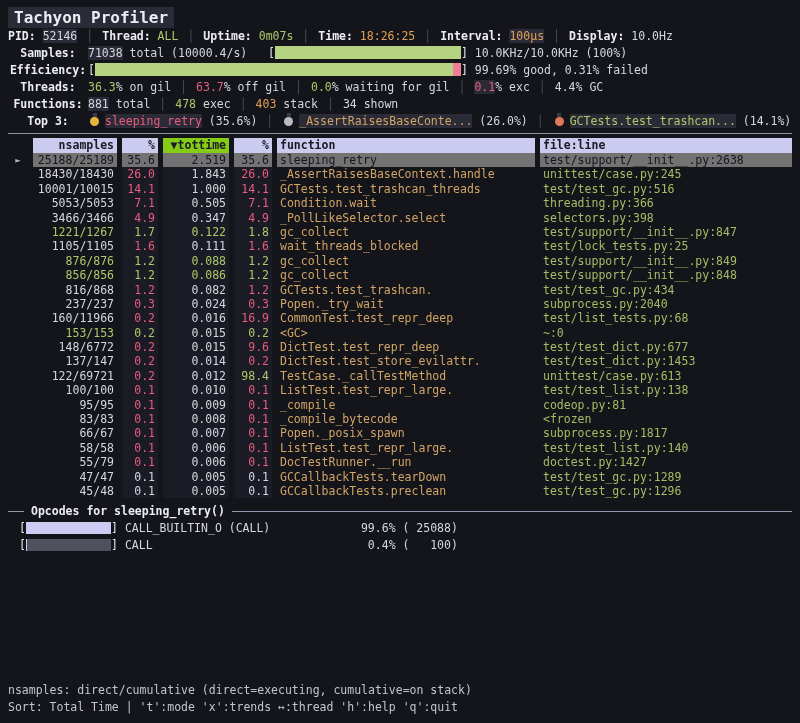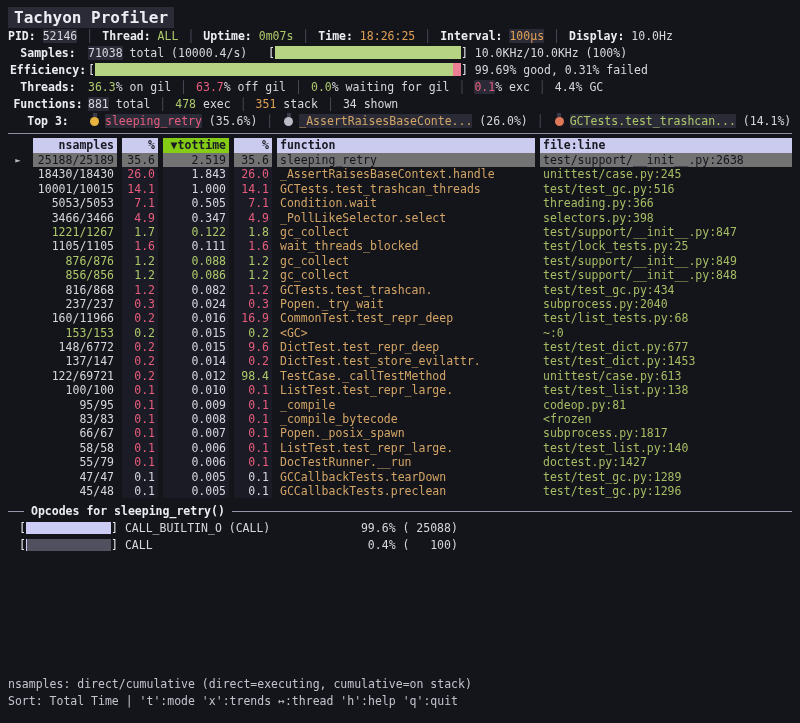--- a/index.html
+++ b/index.html
@@ -55,21 +55,21 @@
   .op-sep { display:flex; align-items:center; height:16px; margin-top:5px; }
   .op-sep .dash { border-top:1px solid #9595ac; width:16px; }
   .op-sep .dash.long { flex:1; }
   .op-sep .op-title { font-weight:bold; color:#ecedf2; padding:0 7px; }
   .op-row { height:17px; display:flex; align-items:center; padding-left:11px; white-space:pre; }
   .op-bar { width:85px; height:12px; background:#50505e; position:relative; display:inline-block; vertical-align:middle; overflow:hidden; }
   .op-bar .fill { position:absolute; left:0; top:0; bottom:0; background:#ccccf4; }
   .op-name { width:208px; display:inline-block; padding-left:7px; }
   .op-stats { width:132px; display:inline-block; text-align:right; }
 
-  .footer { position:absolute; left:8px; bottom:14px; color:#c4c4ce; }
+  .footer { position:absolute; left:8px; bottom:8px; color:#c4c4ce; }
   .footer .line { height:17px; }
 </style>
 </head>
 <body>
 
 <div class="app">
 
   <div class="title-line">
     <span class="title-box">Tachyon Profiler</span>
   </div>
@@ -119,21 +119,21 @@
     <span class="sep">│</span>
     <span>4.4</span><span>% GC</span>
   </div>
 
   <div class="line">
     <span class="lbl w80">Functions:</span>
     <span class="box">881</span><span> total</span>
     <span class="sep">│</span>
     <span class="c-g">478</span><span> exec</span>
     <span class="sep">│</span>
-    <span class="c-o">351</span><span> stack</span>
+    <span class="c-o">403</span><span> stack</span>
     <span class="sep">│</span>
     <span>34</span><span> shown</span>
   </div>
 
   <div class="line">
     <span class="lbl w80">Top 3:</span>
     <span class="medal m-gold"></span>
     <span class="box c-r">sleeping_retry</span>
     <span> (35.6%)</span>
     <span class="sep">│</span>

